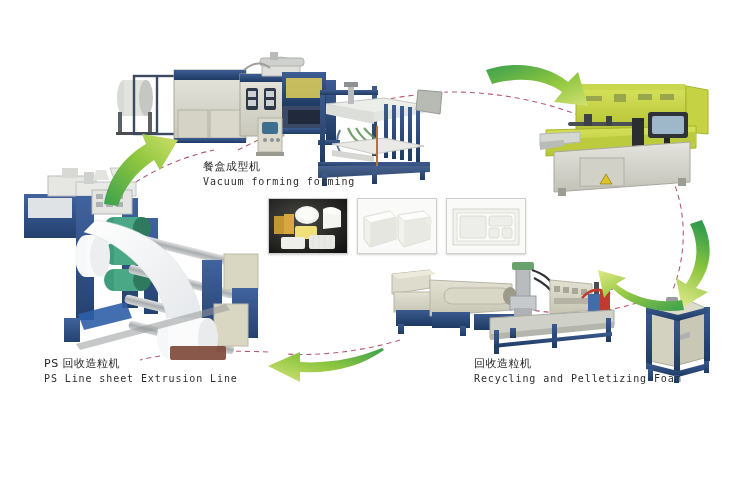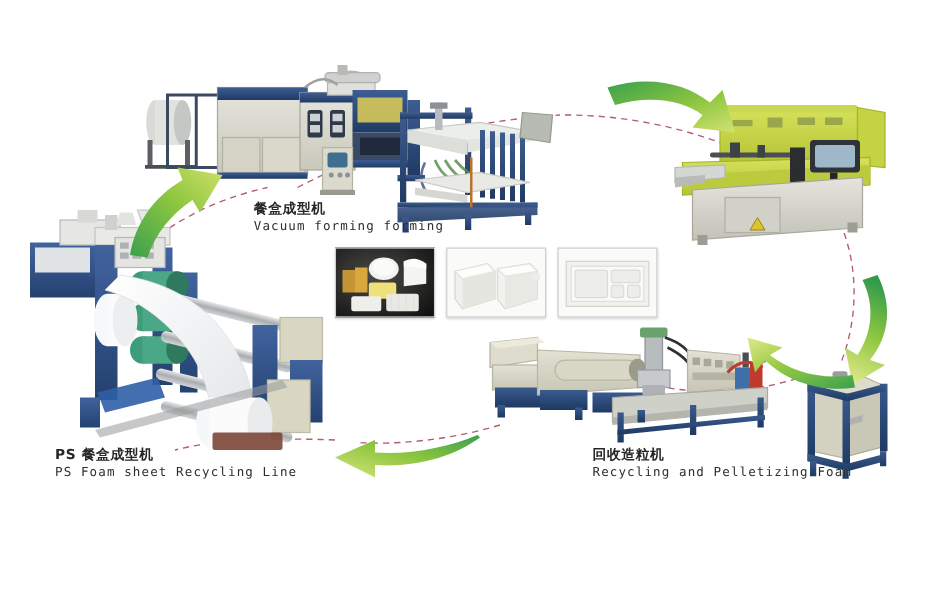--- a/index.html
+++ b/index.html
@@ -1,21 +1,21 @@
 <!DOCTYPE html>
 <html><head>
 <meta charset="utf-8">
 <style>
   html,body{margin:0;padding:0;background:#ffffff;}
   body{width:756px;height:478px;overflow:hidden;
        font-family:"Liberation Sans","DejaVu Sans",sans-serif;}
   #stage{position:relative;width:756px;height:478px;background:#fff;}
 
   .lbl{position:absolute;color:#2b2b2b;line-height:1.35;white-space:nowrap;}
-  .lbl .cn{font-size:11px;font-weight:bold;letter-spacing:.5px;
+  .lbl .cn{font-size:11px;font-weight:normal;letter-spacing:.5px;
            font-family:"DejaVu Sans",sans-serif;display:block;color:#262626;}
   .lbl .en{font-size:10px;letter-spacing:.9px;display:block;color:#2e2e2e;
            font-family:"DejaVu Sans Mono","Liberation Mono",monospace;}
 
   .mach{position:absolute;}
   svg{display:block;overflow:visible;}
 
   .photo{position:absolute;background:#111;border:1px solid #cfcfcf;
          box-shadow:0 1px 2px rgba(0,0,0,.18);overflow:hidden;}
   .photo.lt{background:#f4f4f2;}
@@ -540,22 +540,22 @@
     </defs>
     <path d="M118,2 C96,18 66,26 34,24 L34,34 L2,18 L34,4 L34,14 C62,16 92,10 116,0 Z" fill="url(#ar5)"></path>
   </svg>
 
   <div class="lbl" style="left:203px;top:160px;">
     <span class="cn">餐盒成型机</span>
     <span class="en">Vacuum forming forming</span>
   </div>
 
   <div class="lbl" style="left:44px;top:357px;">
-    <span class="cn">PS 餐盒成型机</span>
-    <span class="en">PS Foam sheet Recycling Line</span>
+    <span class="cn">PS 回收造粒机</span>
+    <span class="en">PS Line sheet Extrusion Line</span>
   </div>
 
   <div class="lbl" style="left:474px;top:357px;">
     <span class="cn">回收造粒机</span>
     <span class="en">Recycling and Pelletizing Foam</span>
   </div>
 
 </div>
 
 </body></html>

